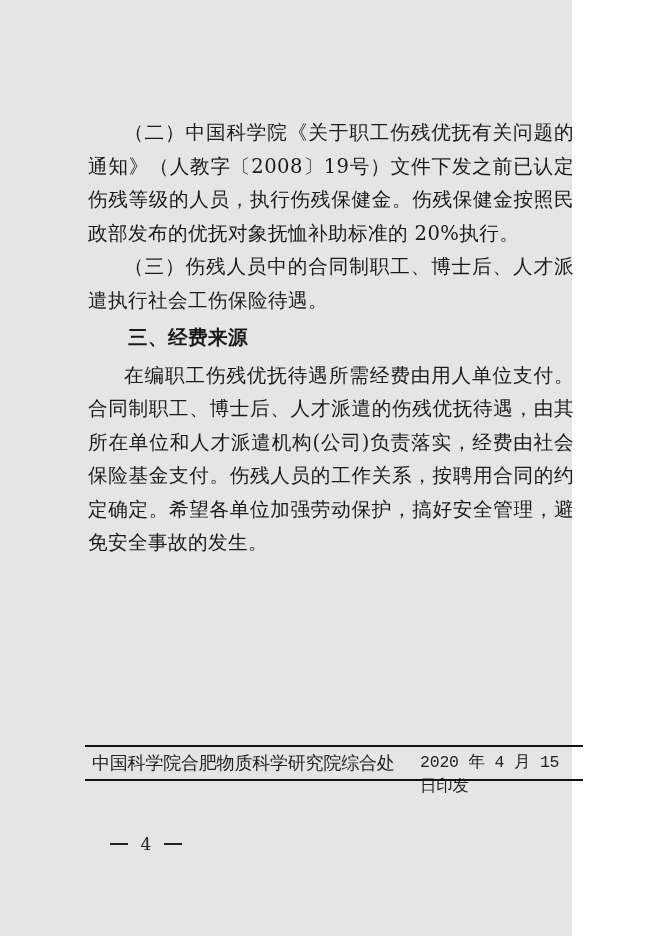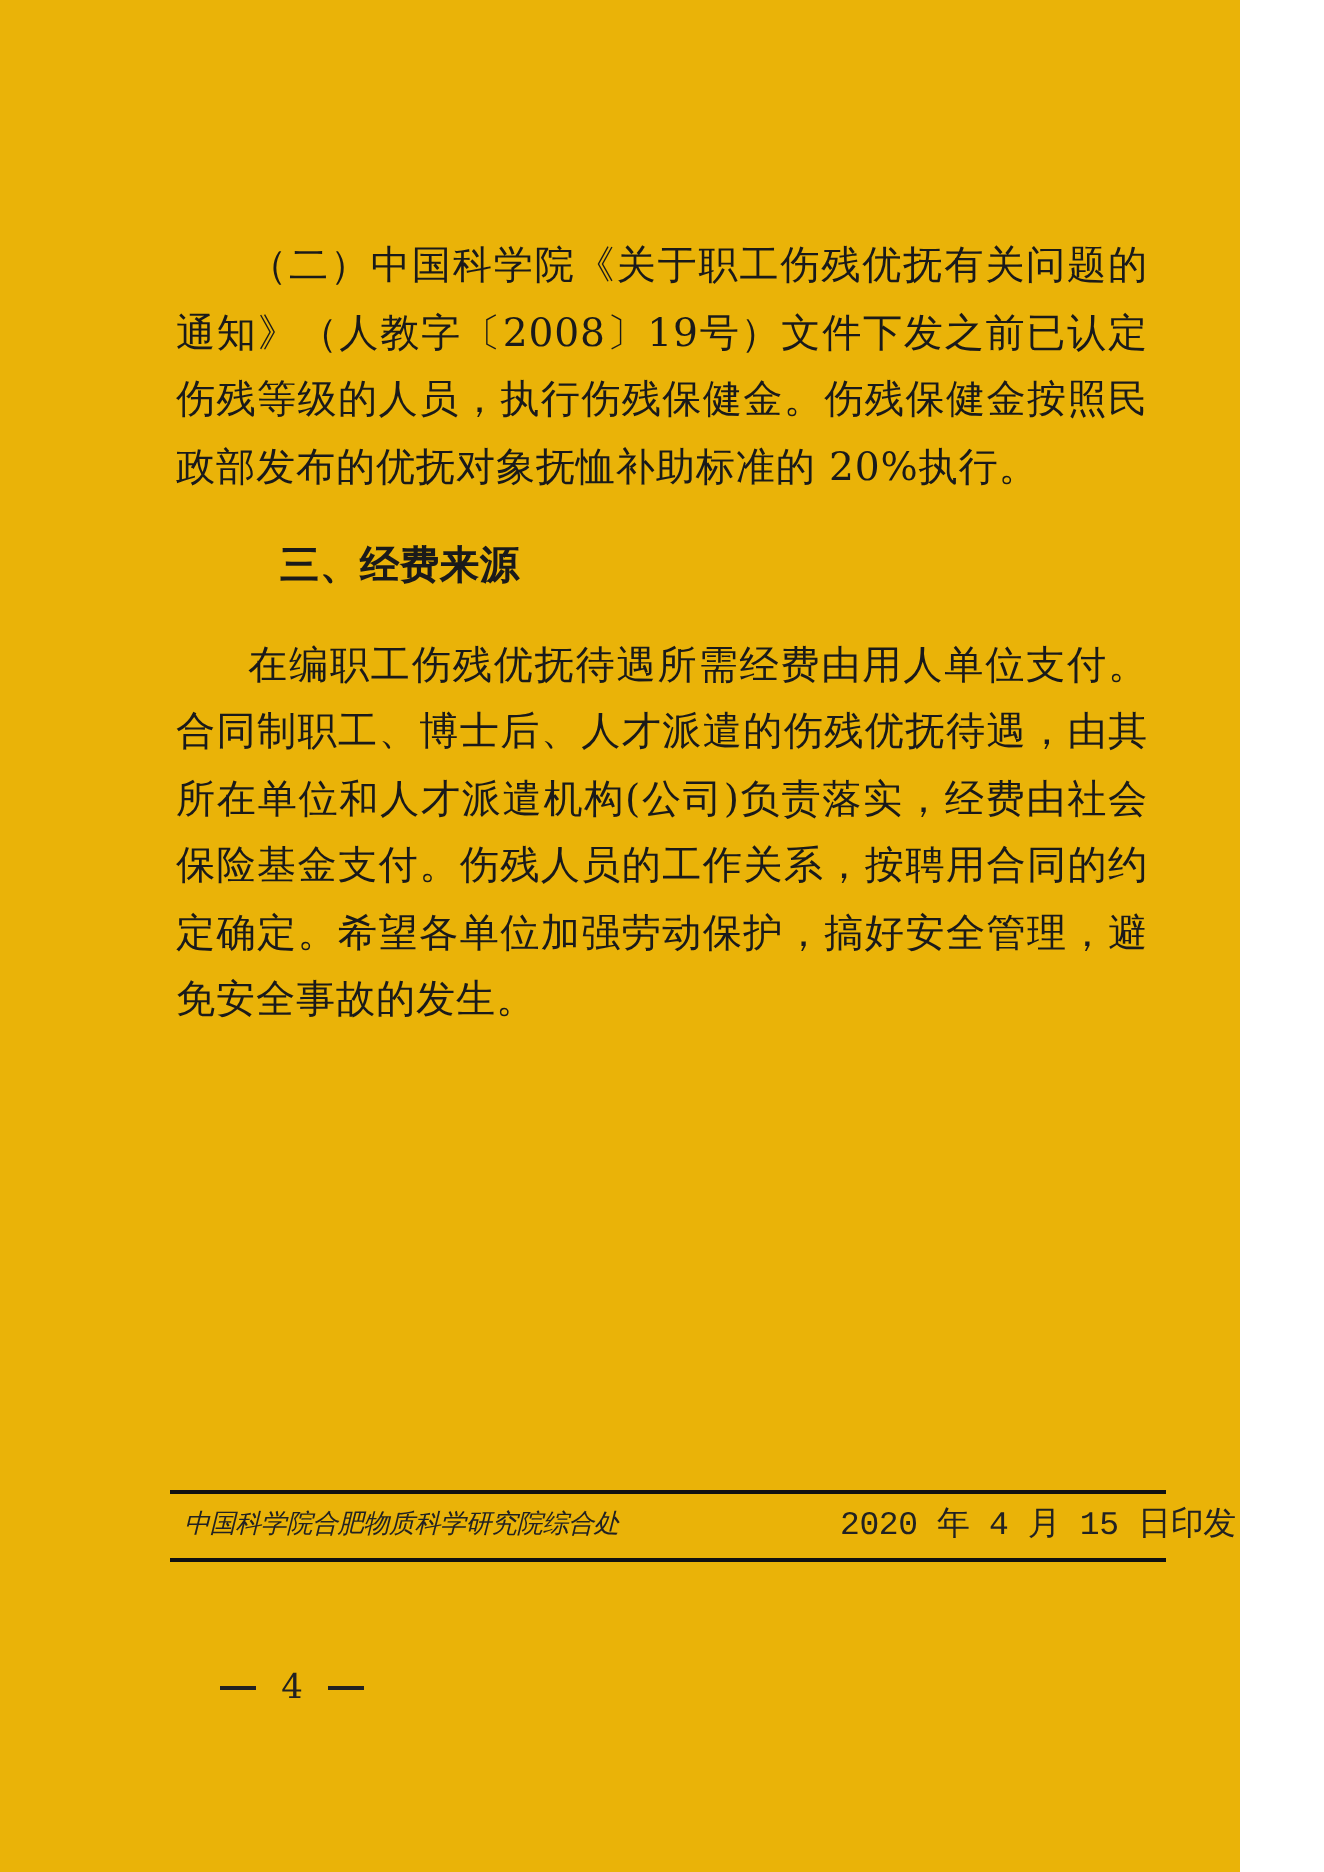--- a/index.html
+++ b/index.html
@@ -11,63 +11,62 @@
       width: 662px;
       height: 936px;
       position: relative;
       overflow: hidden;
       font-family: "DejaVu Serif", "Liberation Serif", serif;
       color: #1a1a1a;
     }
     .page {
       position: absolute;
       left: 0; top: 0;
-      width: 620px; height: 936px;
-      background: #eab308;
+      width: 572px; height: 936px;
+      background: #e5e5e5;
     }
     .body-text {
       position: absolute;
       left: 88px;
       top: 116px;
       width: 486px;
       font-size: 19.6px;
       line-height: 33.5px;
       text-align: justify;
       text-justify: inter-character;
       letter-spacing: 0.4px;
     }
     .para {
       margin: 0;
       text-indent: 36px;
     }
     .heading {
-      margin: 16px;
+      margin: 4px;
       text-indent: 36px;
       font-family: "DejaVu Sans", "Liberation Sans", sans-serif;
       font-weight: bold;
       letter-spacing: 0.4px;
     }
     .footer-rule {
       position: absolute;
       left: 85px;
       width: 498px;
       height: 2px;
       background: #111111;
     }
     .footer-rule.top { top: 745px; }
     .footer-rule.bottom { top: 779px; }
     .footer-org {
       position: absolute;
       left: 92px;
       top: 751px;
-      font-size: 13px;
+      font-size: 18px;
       line-height: 24px;
       color: #222222;
       letter-spacing: -0.2px;
-      font-style: italic;
     }
     .footer-date {
       position: absolute;
       left: 420px;
       top: 751px;
       font-size: 16.5px;
       line-height: 24px;
       color: #222222;
       letter-spacing: -0.2px;
       font-family: Liberation Mono, monospace;
@@ -91,20 +90,21 @@
       background: #222222;
     }
   </style>
 </head>
 <body>
 
 <div class="page">
 
   <div class="body-text">
     <p class="para">（二）中国科学院《关于职工伤残优抚有关问题的通知》（人教字〔2008〕19号）文件下发之前已认定伤残等级的人员，执行伤残保健金。伤残保健金按照民政部发布的优抚对象抚恤补助标准的 20%执行。</p>
+    <p class="para">（三）伤残人员中的合同制职工、博士后、人才派遣执行社会工伤保险待遇。</p>
     <p class="heading">三、经费来源</p>
     <p class="para">在编职工伤残优抚待遇所需经费由用人单位支付。合同制职工、博士后、人才派遣的伤残优抚待遇，由其所在单位和人才派遣机构(公司)负责落实，经费由社会保险基金支付。伤残人员的工作关系，按聘用合同的约定确定。希望各单位加强劳动保护，搞好安全管理，避免安全事故的发生。</p>
   </div>
 
   <div class="footer-rule top"></div>
   <div class="footer-org">中国科学院合肥物质科学研究院综合处</div>
   <div class="footer-date">2020 年 4 月 15 日印发</div>
   <div class="footer-rule bottom"></div>
 
   <div class="page-number">

